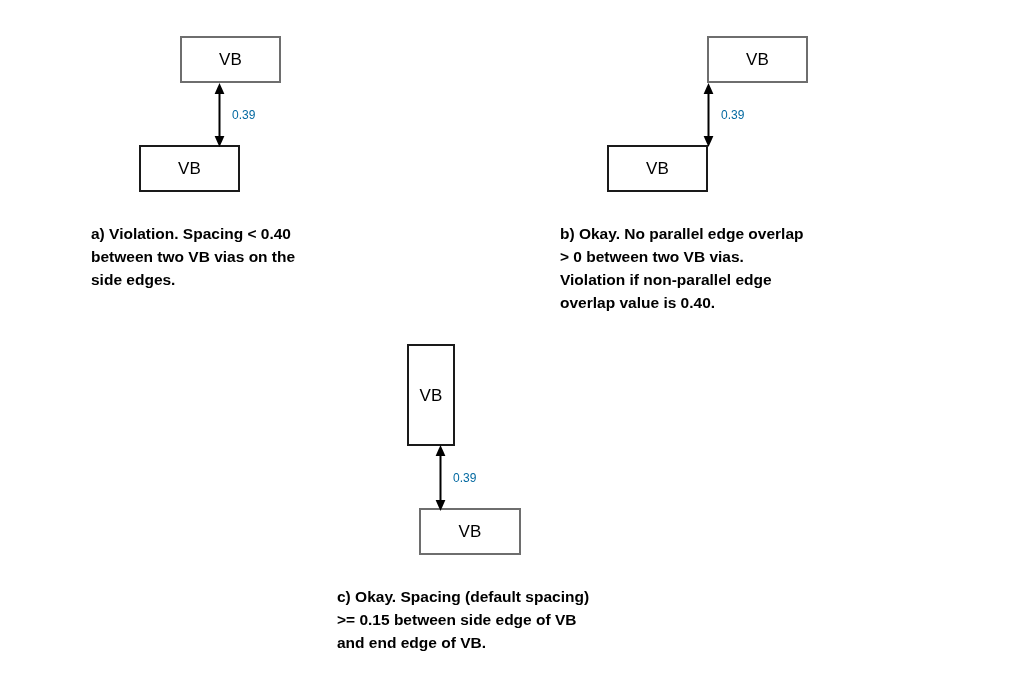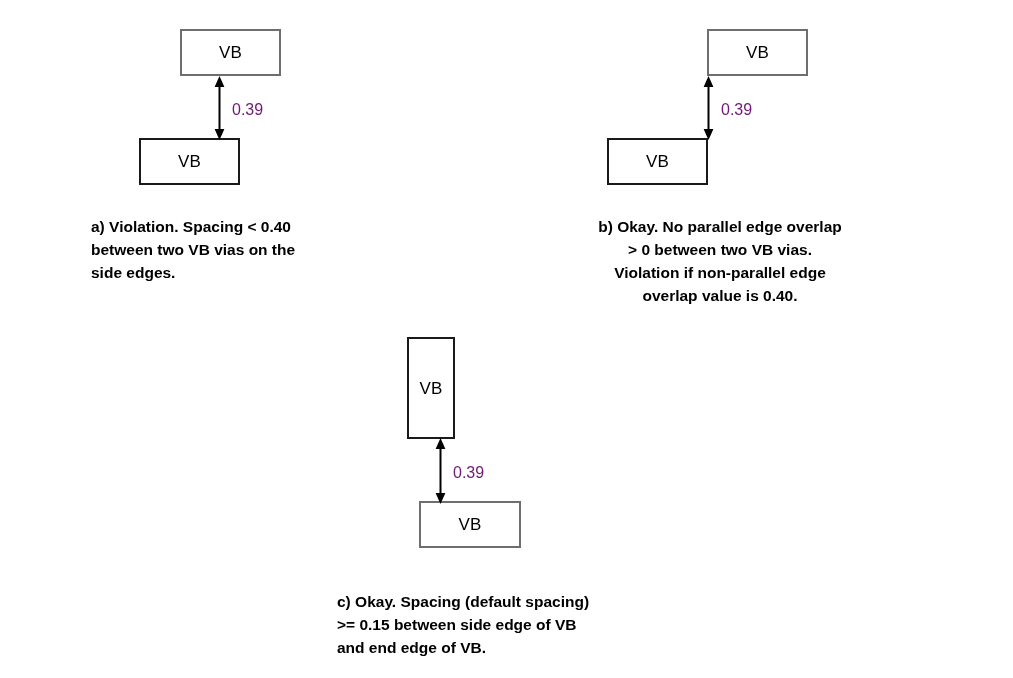--- a/index.html
+++ b/index.html
@@ -11,21 +11,21 @@
     width: 1013px;
     height: 678px;
     position: relative;
     font-family: "Liberation Sans", sans-serif;
     color: #000000;
     overflow: hidden;
   }
   #canvas {
     position: absolute;
     left: 0;
-    top: 0;
+    top: 7px;
     width: 1013px;
     height: 578px;
   }
   .panel {
     position: absolute;
   }
   
   .via-box {
     position: absolute;
     box-sizing: border-box;
@@ -43,23 +43,23 @@
     line-height: 1;
     color: #000000;
     letter-spacing: 0.2px;
   }
   
   .dim-arrow {
     position: absolute;
   }
   .dim-value {
     position: absolute;
-    font-size: 16px;
+    font-size: 12px;
     line-height: 1;
-    color: #701a75;
+    color: #0369a1;
     white-space: nowrap;
   }
   
   .caption {
     position: absolute;
     font-size: 15.5px;
     line-height: 23px;
     color: #000000;
     white-space: pre-line;
     font-weight: bold;
@@ -104,21 +104,21 @@
     </div>
 
     <svg class="dim-arrow" style="left:698px; top:74px;" width="22" height="68" viewBox="0 0 22 68">
       <line x1="10.5" y1="9" x2="10.5" y2="59" stroke="#000000" stroke-width="2"></line>
       <polygon points="10.5,2 5.6,13 15.4,13" fill="#000000"></polygon>
       <polygon points="10.5,66 5.6,55 15.4,55" fill="#000000"></polygon>
     </svg>
 
     <span class="dim-value" style="left:721px; top:102px;">0.39</span>
 
-    <div class="caption" style="left:560px; top:215px; width:320px;text-align:center;">b) Okay. No parallel edge overlap
+    <div class="caption" style="left:560px; top:215px; width:320px;">b) Okay. No parallel edge overlap
 &gt; 0  between two VB vias.
 Violation if non-parallel edge
 overlap value is 0.40.</div>
   </div>
 
   <div class="panel">
 
     <div class="via-box dark" style="left:407px; top:337px; width:48px; height:102px;">
       <span class="via-label">VB</span>
     </div>
@@ -128,18 +128,18 @@
     </div>
 
     <svg class="dim-arrow" style="left:430px; top:436px;" width="22" height="70" viewBox="0 0 22 70">
       <line x1="10.5" y1="9" x2="10.5" y2="61" stroke="#000000" stroke-width="2"></line>
       <polygon points="10.5,2 5.6,13 15.4,13" fill="#000000"></polygon>
       <polygon points="10.5,68 5.6,57 15.4,57" fill="#000000"></polygon>
     </svg>
 
     <span class="dim-value" style="left:453px; top:465px;">0.39</span>
 
-    <div class="caption" style="left:337px; top:578px; width:330px;margin-top:12px;">c) Okay. Spacing (default spacing)
+    <div class="caption" style="left:337px; top:578px; width:330px;">c) Okay. Spacing (default spacing)
 &gt;= 0.15 between side edge of VB
 and end edge of VB.</div>
   </div>
 
 </div>
 
 </body></html>

